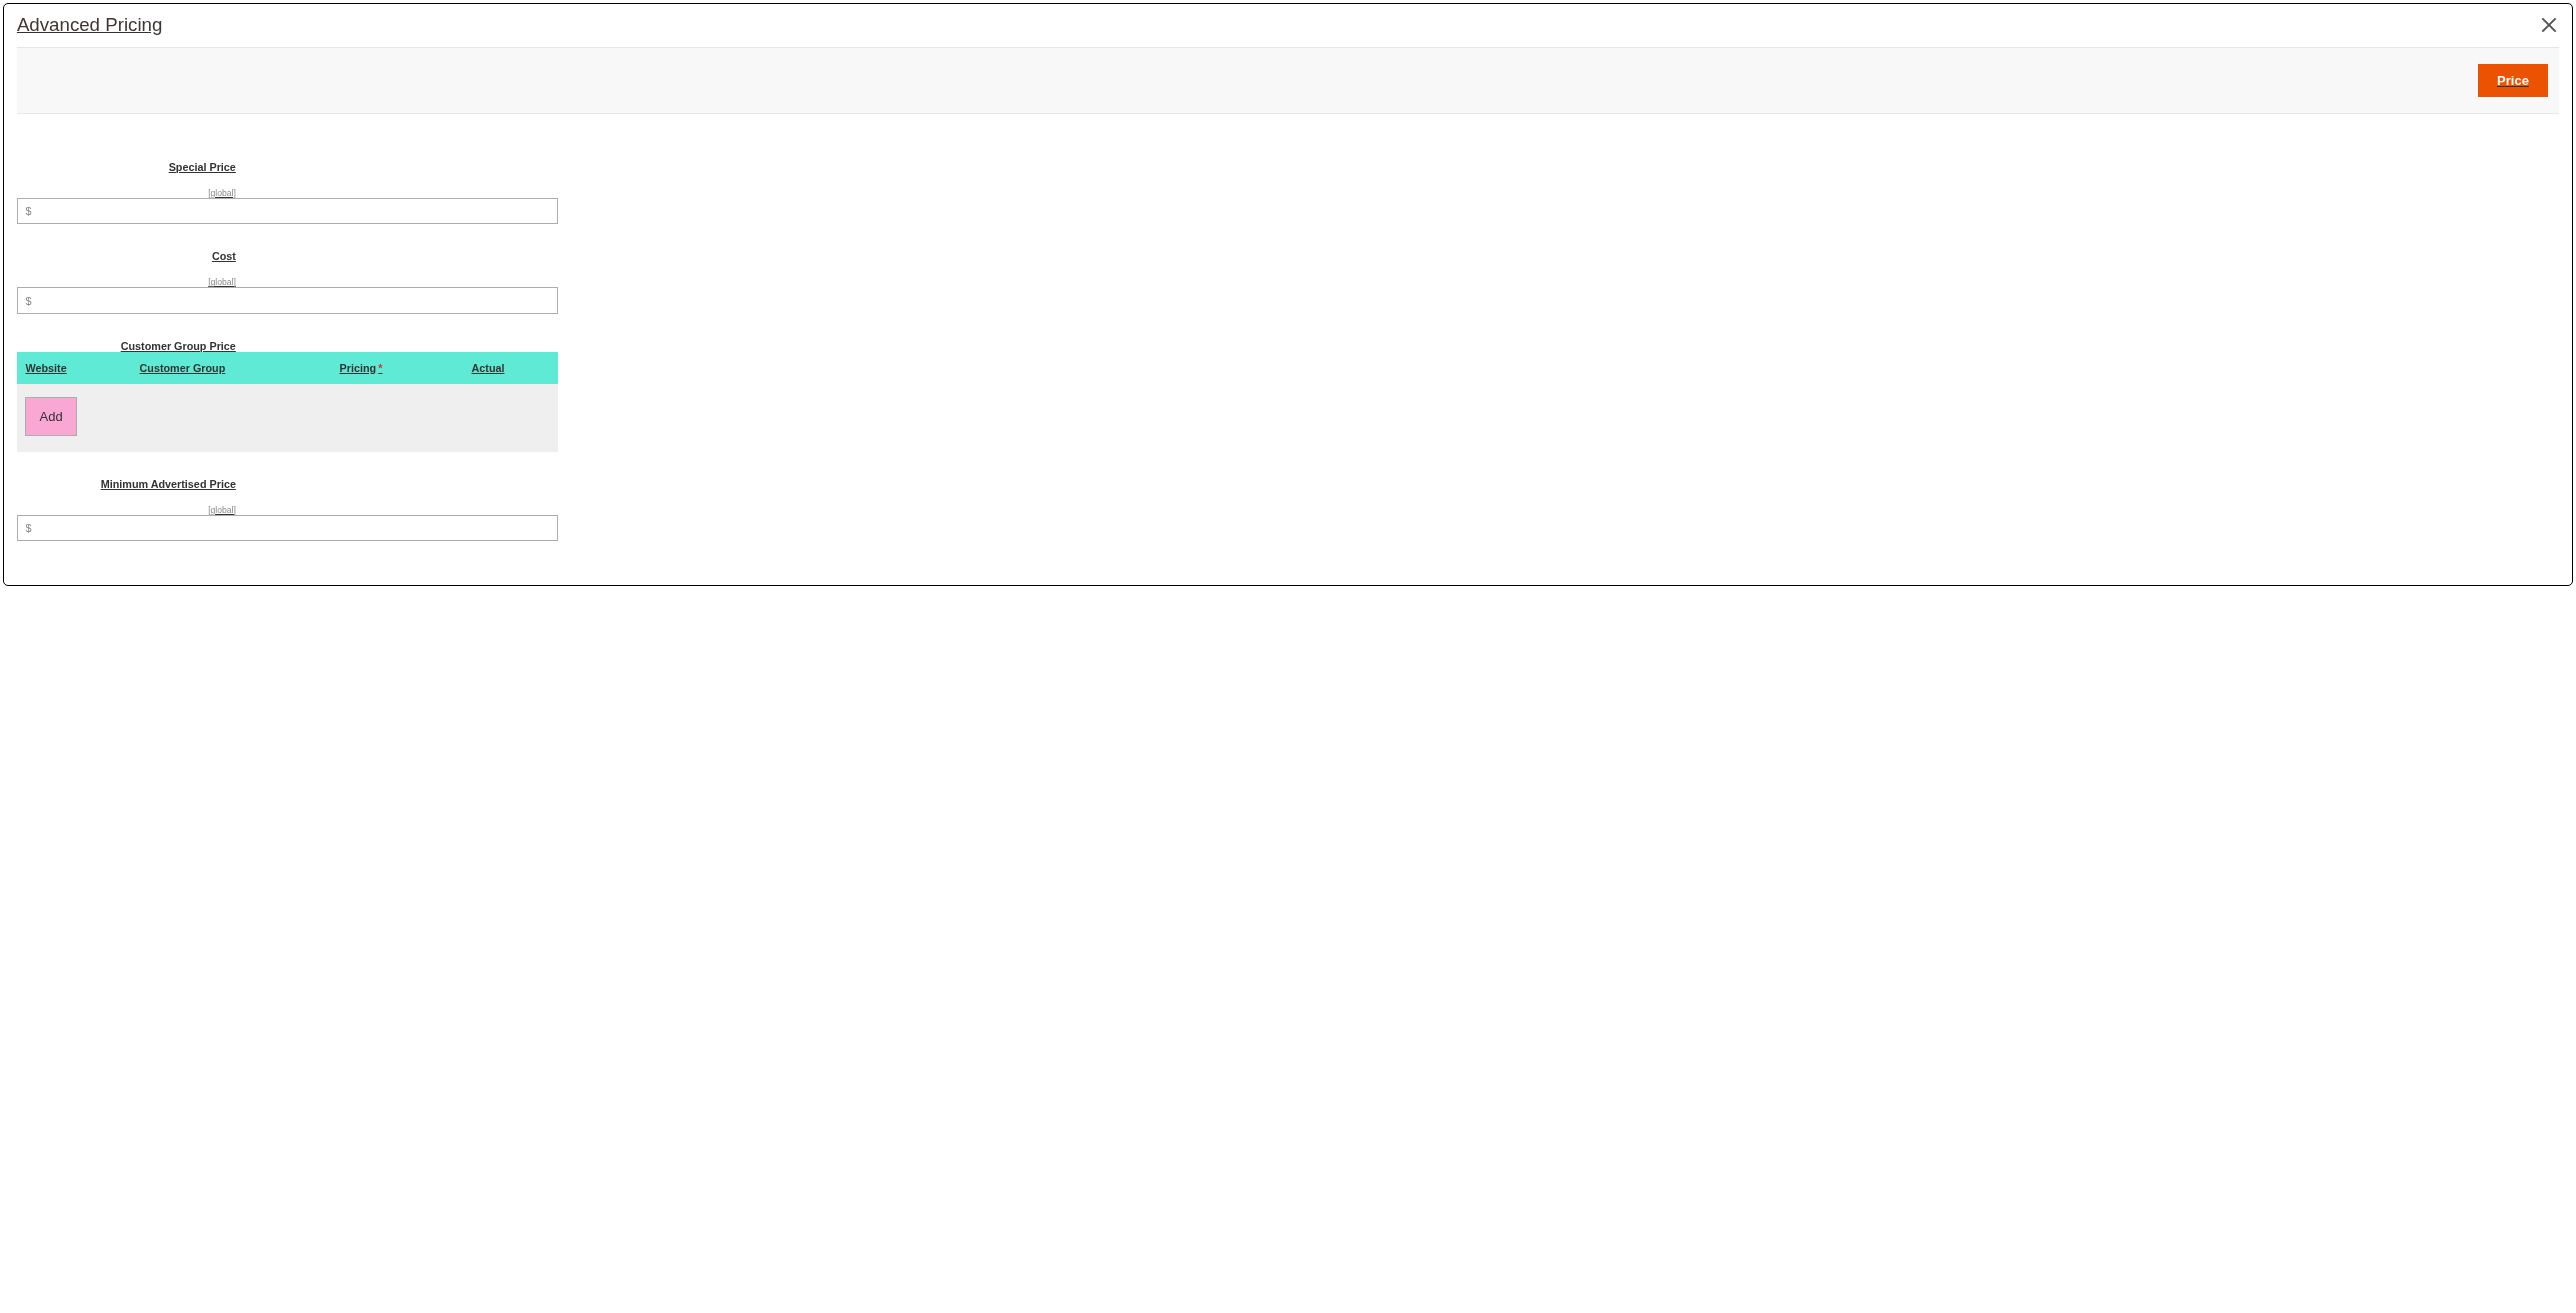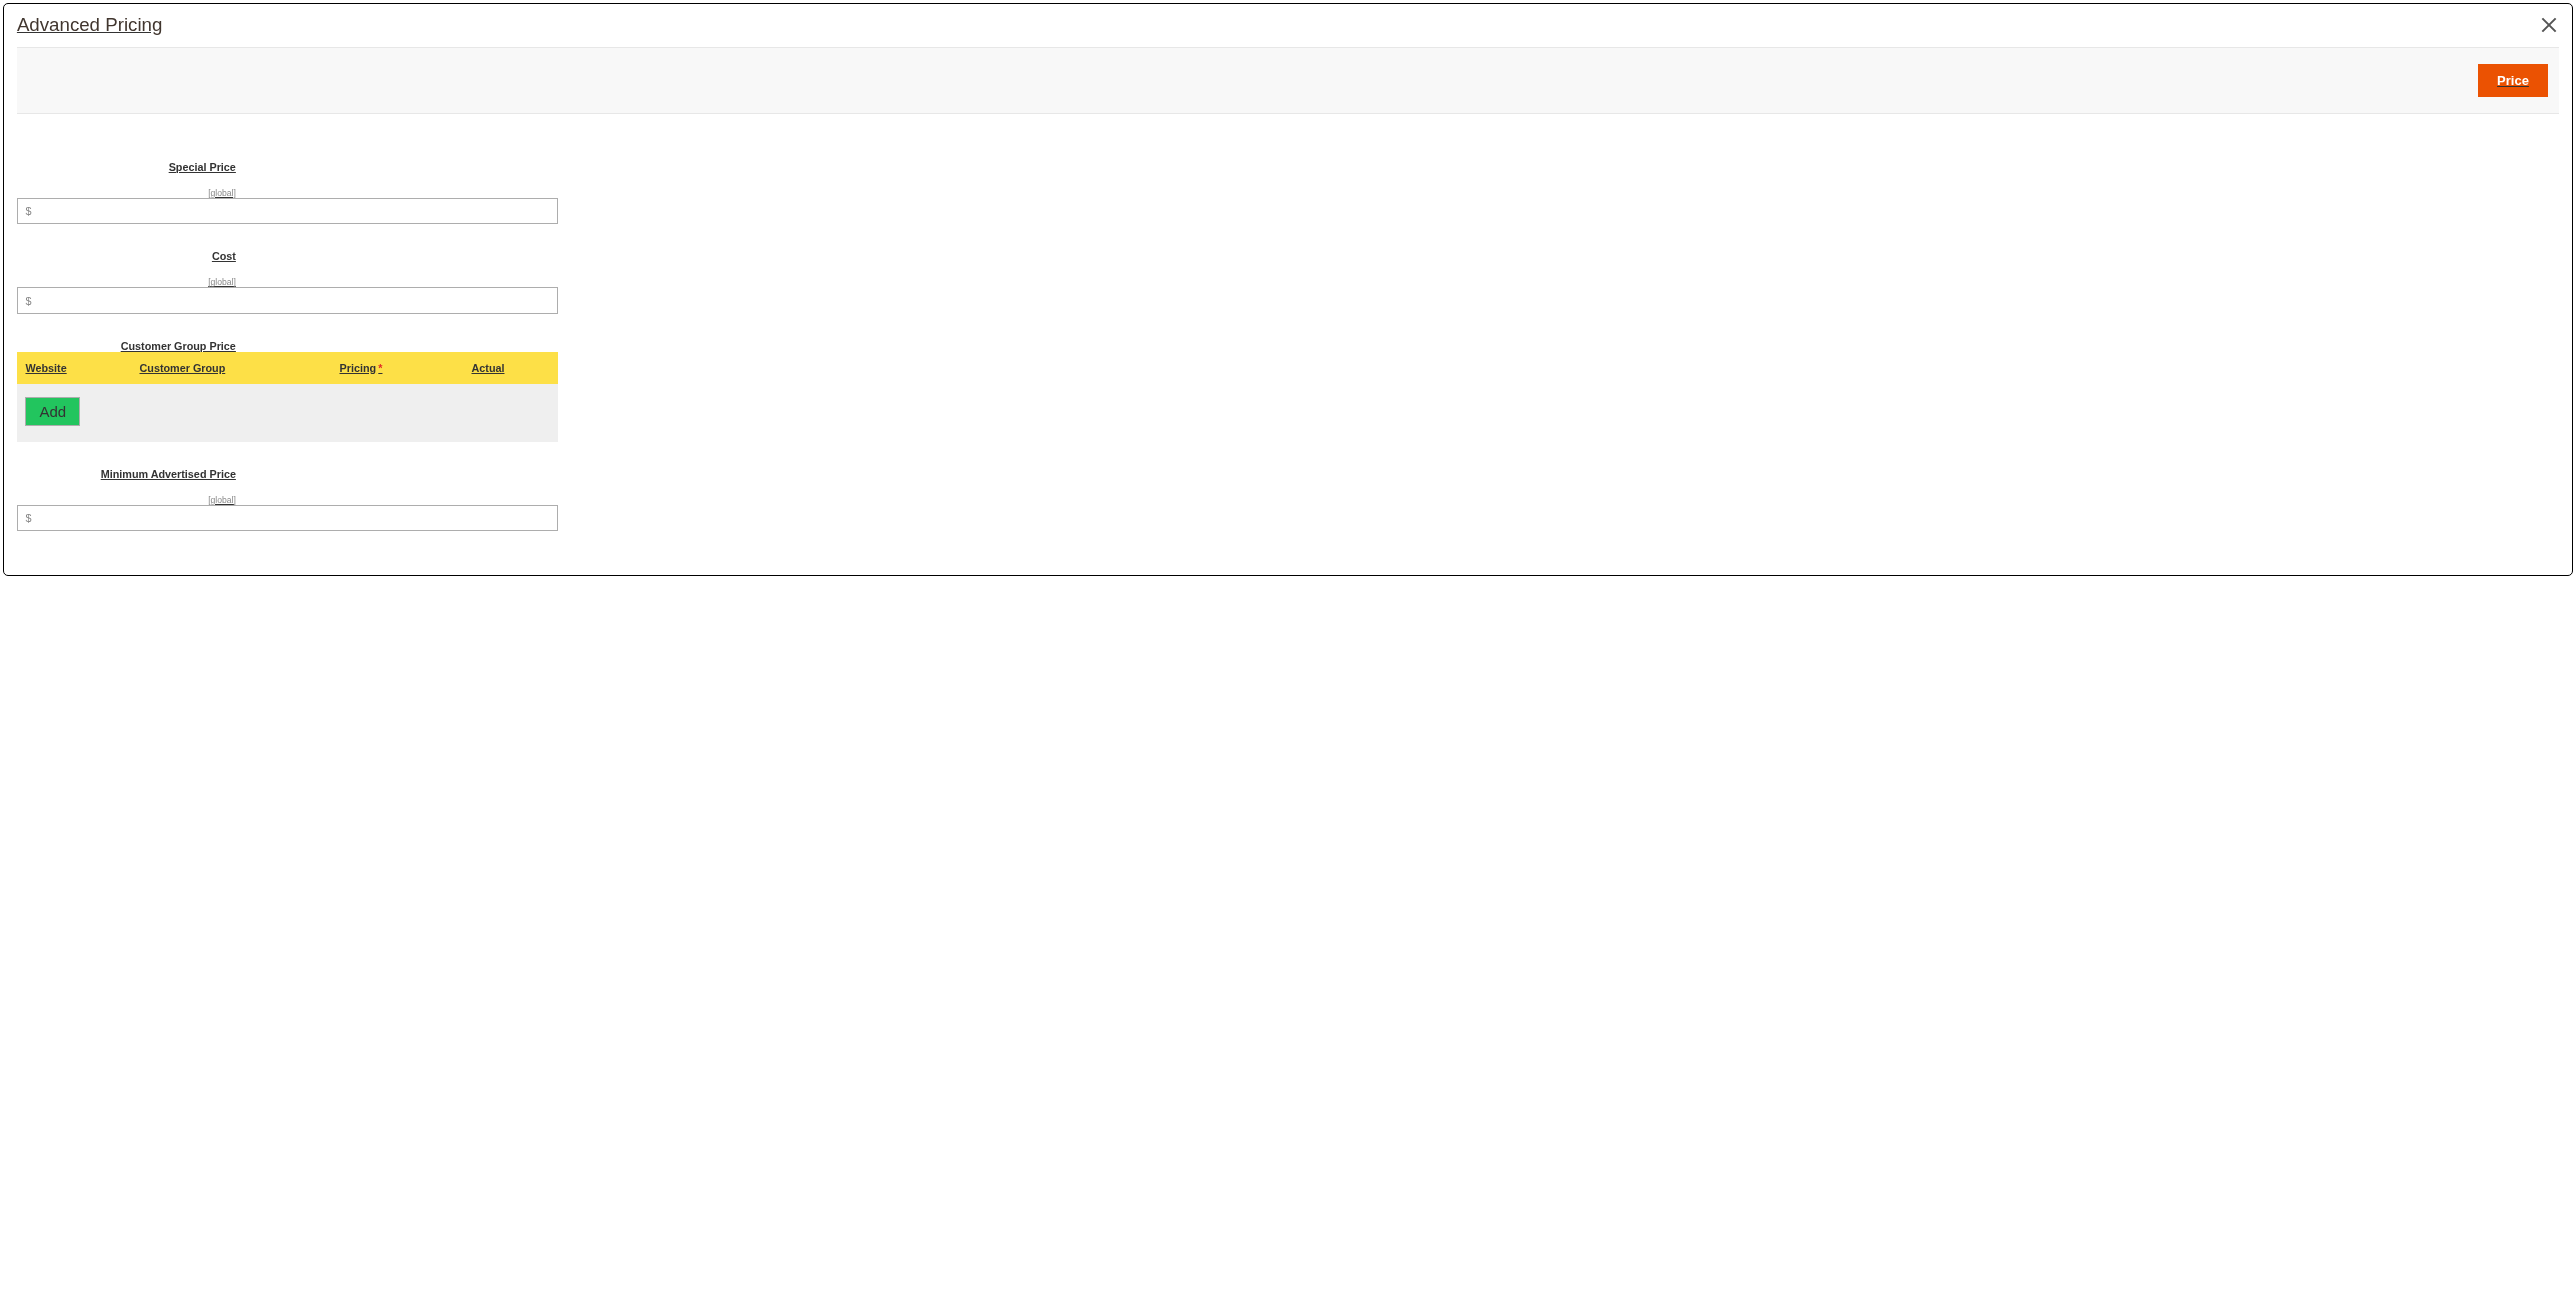--- a/index.html
+++ b/index.html
@@ -115,45 +115,45 @@
       font-size: 10.8px;
       font-family: inherit;
       background: #fff;
     }
     .tier-table {
       width: 541px;
       background: #f2f2f2;
     }
     .tier-header {
       display: flex;
-      background: #fde047;
+      background: #5eead4;
       padding: 10px 8.6px;
     }
     .tier-header-cell {
       font-size: 10.8px;
       font-weight: 600;
       color: #333;
     }
     .th-website { width: 114px; }
     .th-group { width: 200px; }
     .th-qty { width: 132px; }
     .th-price { flex: 1; }
     .required-asterisk {
       color: #e02b27;
       margin-left: 2.2px;
     }
     .tier-body {
       padding: 13px 8.6px 16px 8.6px;
       background: #efefef;
     }
     .btn-add {
-      background: #22c55e;
-      border: 0.7px solid #adadad;
-      padding: 5px 13px;
-      font-size: 15px;
+      background: #f9a8d4;
+      border: 0.7px solid #adadad;
+      padding: 11px 13px;
+      font-size: 13px;
       font-weight: 400;
       color: #333;
       cursor: pointer;
       font-family: inherit;
     }
     .select-wrap {
       position: relative;
       width: 188px;
       display: flex;
     }

